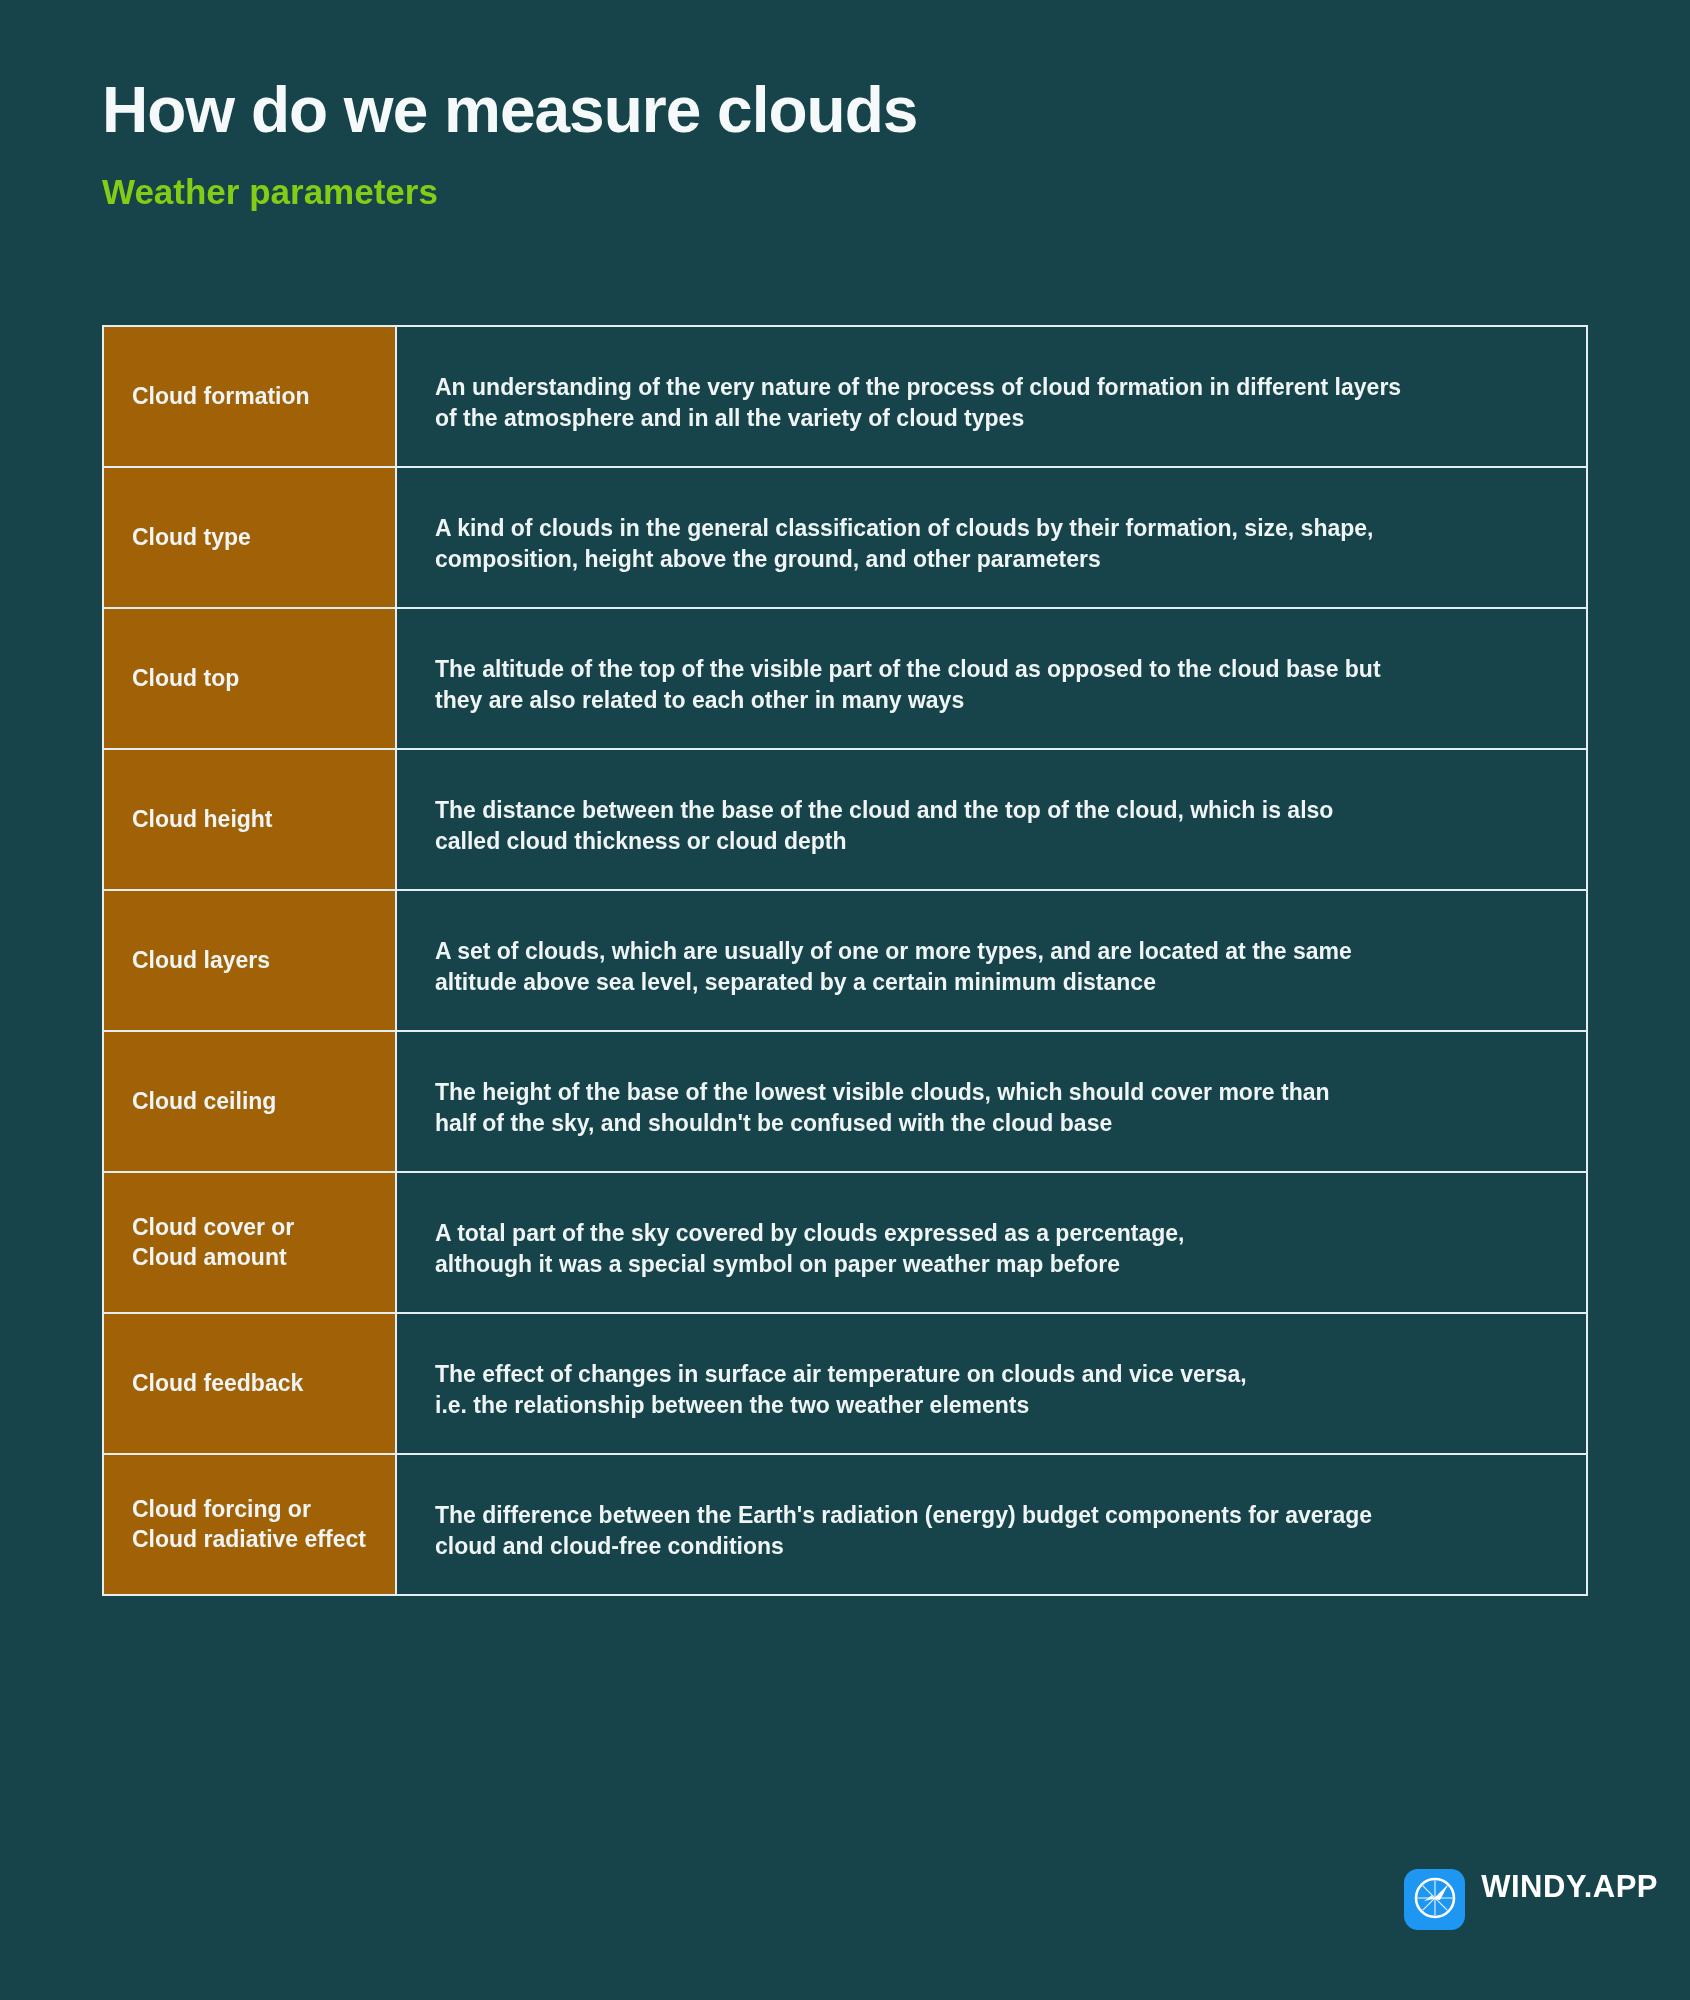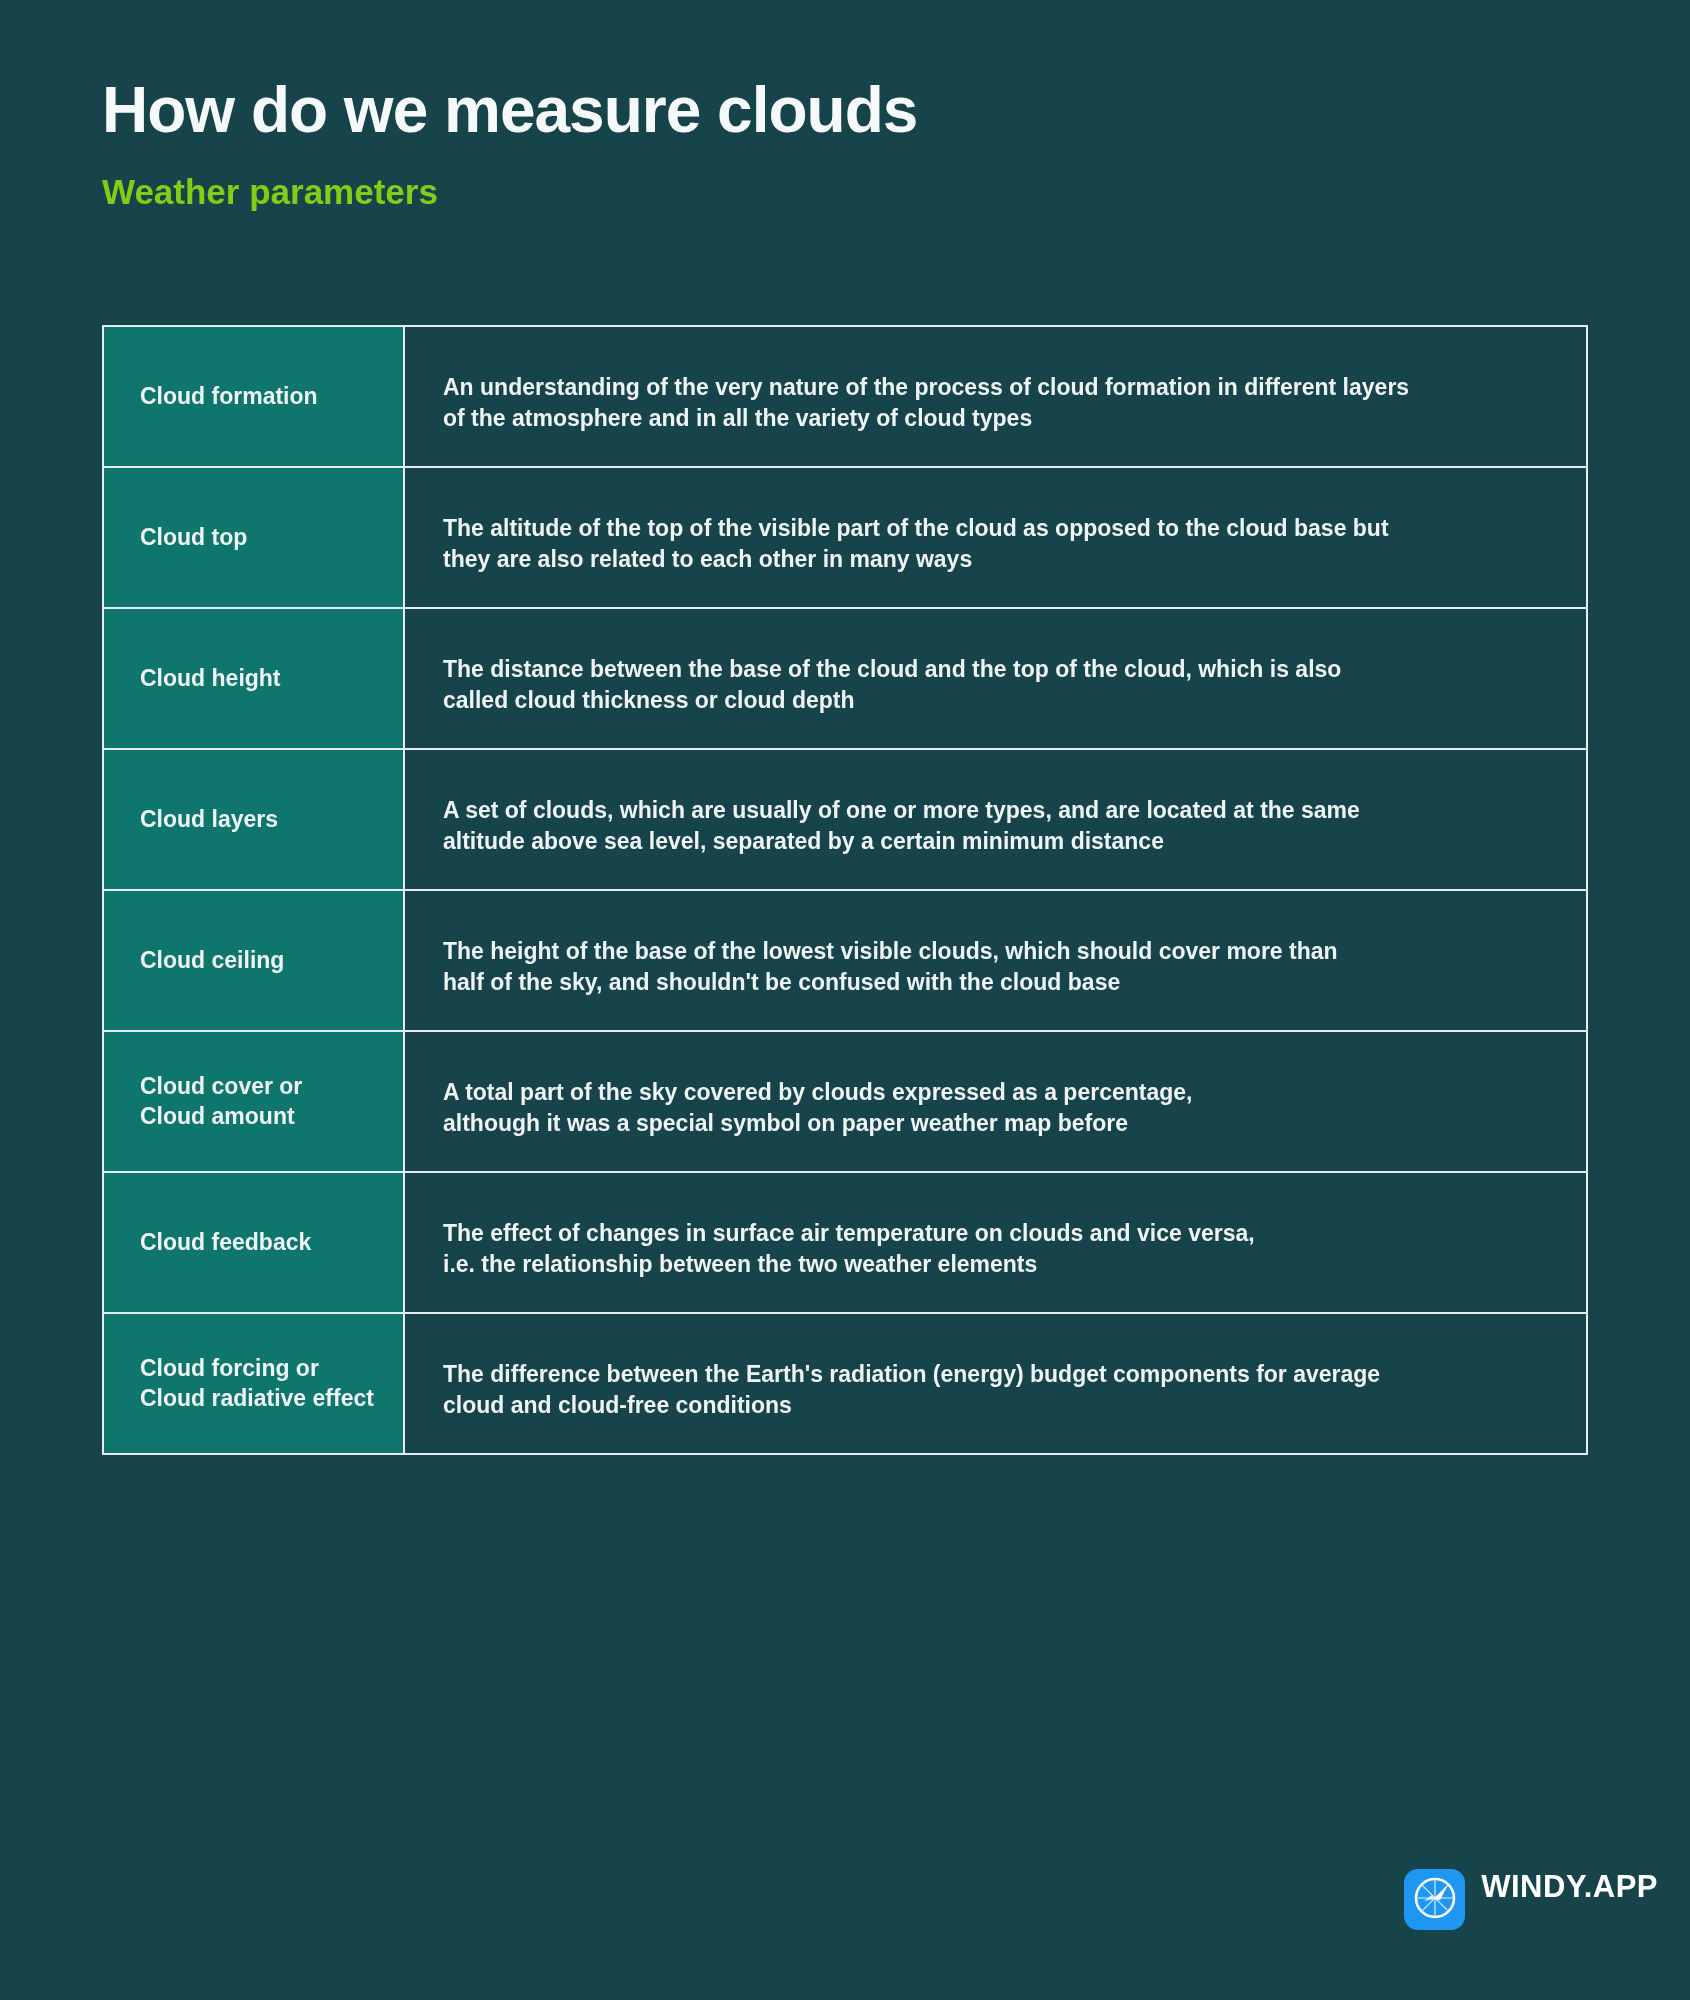--- a/index.html
+++ b/index.html
@@ -43,22 +43,22 @@
   table.params td {
     border: 2px solid #E4EDEF;
     vertical-align: middle;
     white-space: pre-line;
     font-weight: 700;
     color: #EFF5F5;
     height: 115px;
   }
   td.param-cell {
     width: 243px;
-    background: #0f766e;
-    padding: 12px 20px 12px 36px;
+    background: #a16207;
+    padding: 12px 20px 12px 28px;
     font-size: 23px;
     line-height: 1.28;
   }
   td.desc-cell {
     background: transparent;
     padding: 12px 44px 0 38px;
     font-size: 23px;
     line-height: 1.33;
   }
   .footer {
@@ -93,20 +93,25 @@
   <h2 class="page-subtitle">Weather parameters</h2>
 </div>
 
 <div class="table-wrap">
   <table class="params">
     <tbody>
       <tr>
         <td class="param-cell">Cloud formation</td>
         <td class="desc-cell">An understanding of the very nature of the process of cloud formation in different layers
 of the atmosphere and in all the variety of cloud types</td>
+      </tr>
+      <tr>
+        <td class="param-cell">Cloud type</td>
+        <td class="desc-cell">A kind of clouds in the general classification of clouds by their formation, size, shape,
+composition, height above the ground, and other parameters</td>
       </tr>
       <tr>
         <td class="param-cell">Cloud top</td>
         <td class="desc-cell">The altitude of the top of the visible part of the cloud as opposed to the cloud base but
 they are also related to each other in many ways</td>
       </tr>
       <tr>
         <td class="param-cell">Cloud height</td>
         <td class="desc-cell">The distance between the base of the cloud and the top of the cloud, which is also
 called cloud thickness or cloud depth</td>

